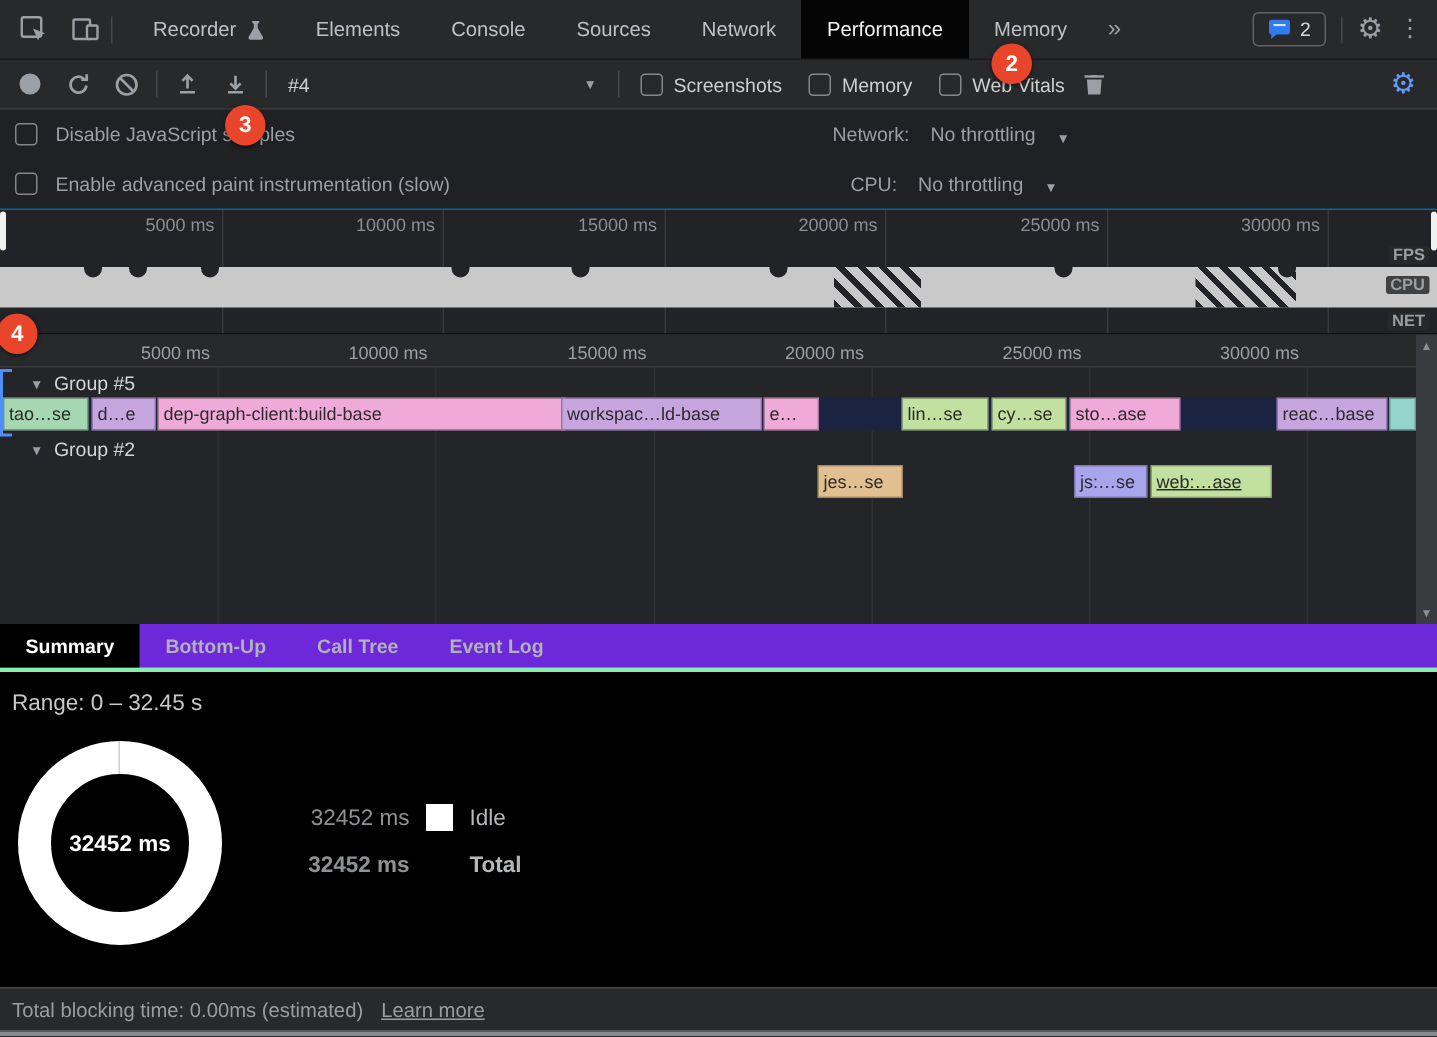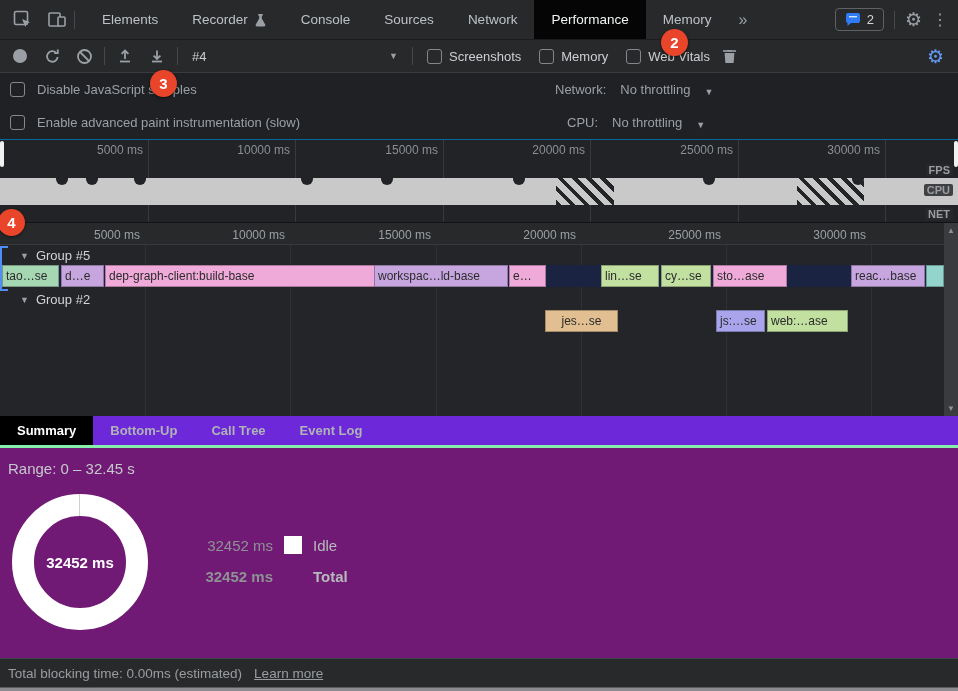--- a/index.html
+++ b/index.html
@@ -74,21 +74,21 @@
     justify-content:space-between;align-items:center;}
   #v-scroll span{font-size:8px;color:#8d9094;padding:3px 0;}
 
   
   #dtabs{top:416px;left:0;right:0;height:32px;background:#6d28d9;display:flex;align-items:stretch;
     border-bottom:3px solid #86efac;box-sizing:border-box;font-weight:bold;}
   .dtab{display:flex;align-items:center;padding:0 17px;font-size:13px;color:#b0b3b6;}
   .dtab.active{background:#000;color:#ffffff;}
 
   
-  #dbody{top:448px;left:0;right:0;height:210px;background:#701a75;text-decoration:underline;}
+  #dbody{top:448px;left:0;right:0;height:210px;background:#000000;text-decoration:underline;}
   #range-label{left:8px;top:12px;font-size:15px;color:#c6c9cc;}
   #donut{left:12px;top:46px;width:136px;height:136px;}
   #donut .ring{position:absolute;inset:0;border:22px solid #ffffff;border-radius:50%;box-sizing:border-box;}
   #donut .divider{position:absolute;left:67px;top:0;width:1px;height:22px;background:#cfcfcf;}
   #donut .center{position:absolute;inset:0;display:flex;align-items:center;justify-content:center;
     font-size:15px;font-weight:bold;color:#ffffff;}
   #legend{left:203px;top:88px;}
   .leg-row{display:flex;align-items:center;margin-bottom:13px;font-size:15px;}
   .leg-val{width:70px;text-align:right;color:#8f9295;}
   .leg-swatch{width:18px;height:18px;margin:0 11px;background:#ffffff;}
@@ -120,27 +120,27 @@
     </div>
     <div class="icon-btn">
       <svg width="20" height="20" viewBox="0 0 20 20" fill="none" stroke="#9aa0a6" stroke-width="1.6">
         <rect x="2" y="3" width="11" height="13" rx="1"></rect>
         <rect x="11" y="7" width="7" height="9" rx="1" fill="#28292b"></rect>
       </svg>
     </div>
     <div class="sep"></div>
     <div id="tabs">
         <div class="tab">
-          <span>Elements</span>
-        </div>
-        <div class="tab">
           <span>Recorder</span>
           <svg width="13" height="14" viewBox="0 0 13 14">
             <path d="M4.2 1h4.6v1.2l-1 .8v2.6l3.4 5.9c.5.9-.1 2-1.2 2H3c-1.1 0-1.7-1.1-1.2-2L5.2 5.6V3l-1-.8z" fill="#9aa0a6"></path>
           </svg>
+        </div>
+        <div class="tab">
+          <span>Elements</span>
         </div>
         <div class="tab">
           <span>Console</span>
         </div>
         <div class="tab">
           <span>Sources</span>
         </div>
         <div class="tab">
           <span>Network</span>
         </div>
@@ -316,23 +316,23 @@
         <div class="abs bar" style="left: 2px; width: 57px; top: 42px; background: rgb(165, 215, 178);">tao…se</div>
         <div class="abs bar" style="left: 61px; width: 43px; top: 42px; background: rgb(199, 166, 224);">d…e</div>
         <div class="abs bar" style="left: 105px; width: 272px; top: 42px; background: rgb(240, 170, 217);">dep-graph-client:build-base</div>
         <div class="abs bar" style="left: 374px; width: 134px; top: 42px; background: rgb(199, 166, 224);">workspac…ld-base</div>
         <div class="abs bar" style="left: 509px; width: 37px; top: 42px; background: rgb(240, 170, 217);">e…</div>
         <div class="abs bar" style="left: 601px; width: 58px; top: 42px; background: rgb(194, 224, 160);">lin…se</div>
         <div class="abs bar" style="left: 661px; width: 50px; top: 42px; background: rgb(194, 224, 160);">cy…se</div>
         <div class="abs bar" style="left: 713px; width: 74px; top: 42px; background: rgb(240, 170, 217);">sto…ase</div>
         <div class="abs bar" style="left: 851px; width: 74px; top: 42px; background: rgb(199, 166, 224);">reac…base</div>
         <div class="abs bar" style="left: 926px; width: 18px; top: 42px; background: rgb(147, 212, 204);"></div>
-        <div class="abs bar" style="left: 545px; width: 73px; top: 87px; background: rgb(226, 191, 145); text-align: center;">jes…se</div>
+        <div class="abs bar" style="left: 545px; width: 57px; top: 87px; background: rgb(226, 191, 145);">jes…se</div>
         <div class="abs bar" style="left: 716px; width: 49px; top: 87px; background: rgb(169, 165, 236);">js:…se</div>
-        <div class="abs bar" style="left: 767px; width: 81px; top: 87px; background: rgb(194, 224, 160);">web:…ase</div>
+        <div class="abs bar" style="left: 767px; width: 81px; top: 87px; background: rgb(194, 224, 160); text-decoration: underline;">web:…ase</div>
       </div>
     <div id="sel-bracket" class="abs"></div>
     <div id="v-scroll" class="abs">
       <span>▲</span>
       <span>▼</span>
     </div>
   </div>
 
   <div id="dtabs" class="abs">
       <div class="dtab active">Summary</div>

